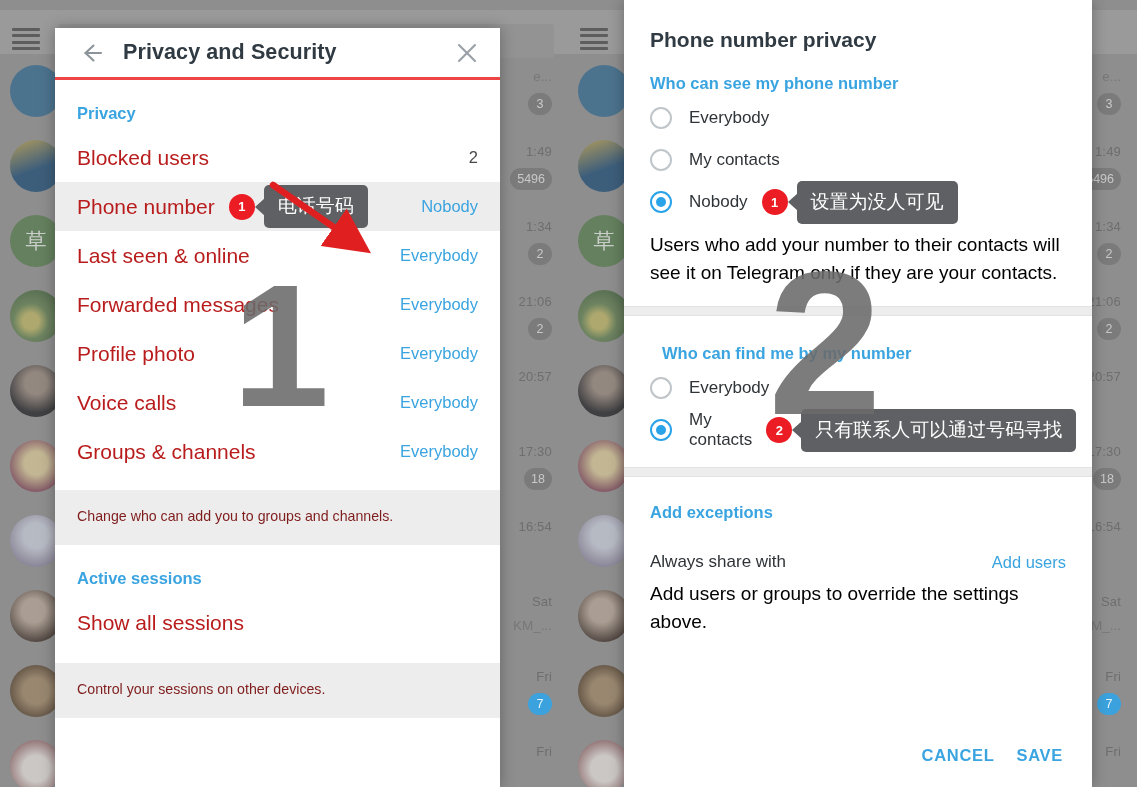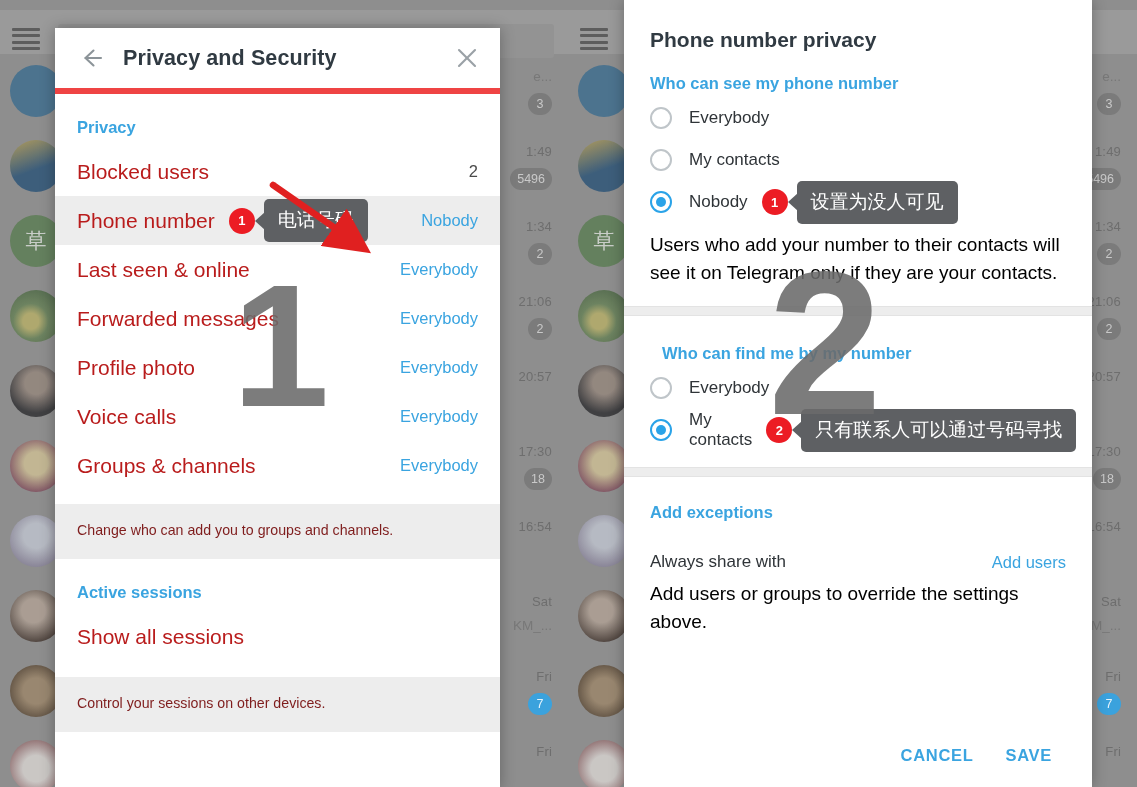--- a/index.html
+++ b/index.html
@@ -95,24 +95,24 @@
   }
   .panel.left-panel {
     left: 55px; top: 28px; width: 445px; height: 760px;
   }
   .panel.right-panel {
     left: 56px; top: 0px; width: 468px; height: 787px;
   }
 
   
   .ph-header {
-    height: 66px;
+    height: 52px;
     display: flex; align-items: center;
     padding: 0 20px 0 22px;
-    border-bottom: 6px solid #ef4444;
+    border-bottom: 3px solid #ef4444;
   }
   .ph-back {
     width: 28px; height: 28px; flex: 0 0 28px; margin-right: 18px;
     position: relative; cursor: pointer;
   }
   .ph-back svg { display: block; }
   .ph-title {
     flex: 1 1 auto;
     font-size: 21.5px; font-weight: bold; color: #303a42; letter-spacing: .1px;
   }
@@ -175,22 +175,22 @@
   }
   .divider { height: 10px; background: #ededed; border-top: 1px solid #e3e3e3; border-bottom: 1px solid #e3e3e3;}
   .exc-row {
     display: flex; align-items: flex-end;
     height: 46px; padding: 0 26px;
     cursor: pointer;
   }
   .exc-row .lbl { font-size: 17px; color: #2f3438; }
   .exc-row .act { margin-left: auto; font-size: 16.5px; color: #3aa4e0; }
   .dlg-actions {
-    position: absolute; right: 40px; bottom: 22px;
-    display: flex; gap: 32px; align-items: center; justify-content: space-between;
+    position: absolute; right: 29px; bottom: 22px;
+    display: flex; gap: 22px; align-items: center; justify-content: space-between;
   }
   .dlg-actions button {
     background: none; border: none; cursor: pointer;
     font-family: inherit;
     font-size: 16.5px; font-weight: bold; color: #3aa4e0;
     letter-spacing: .7px;
   }
 
   
   .marker {

